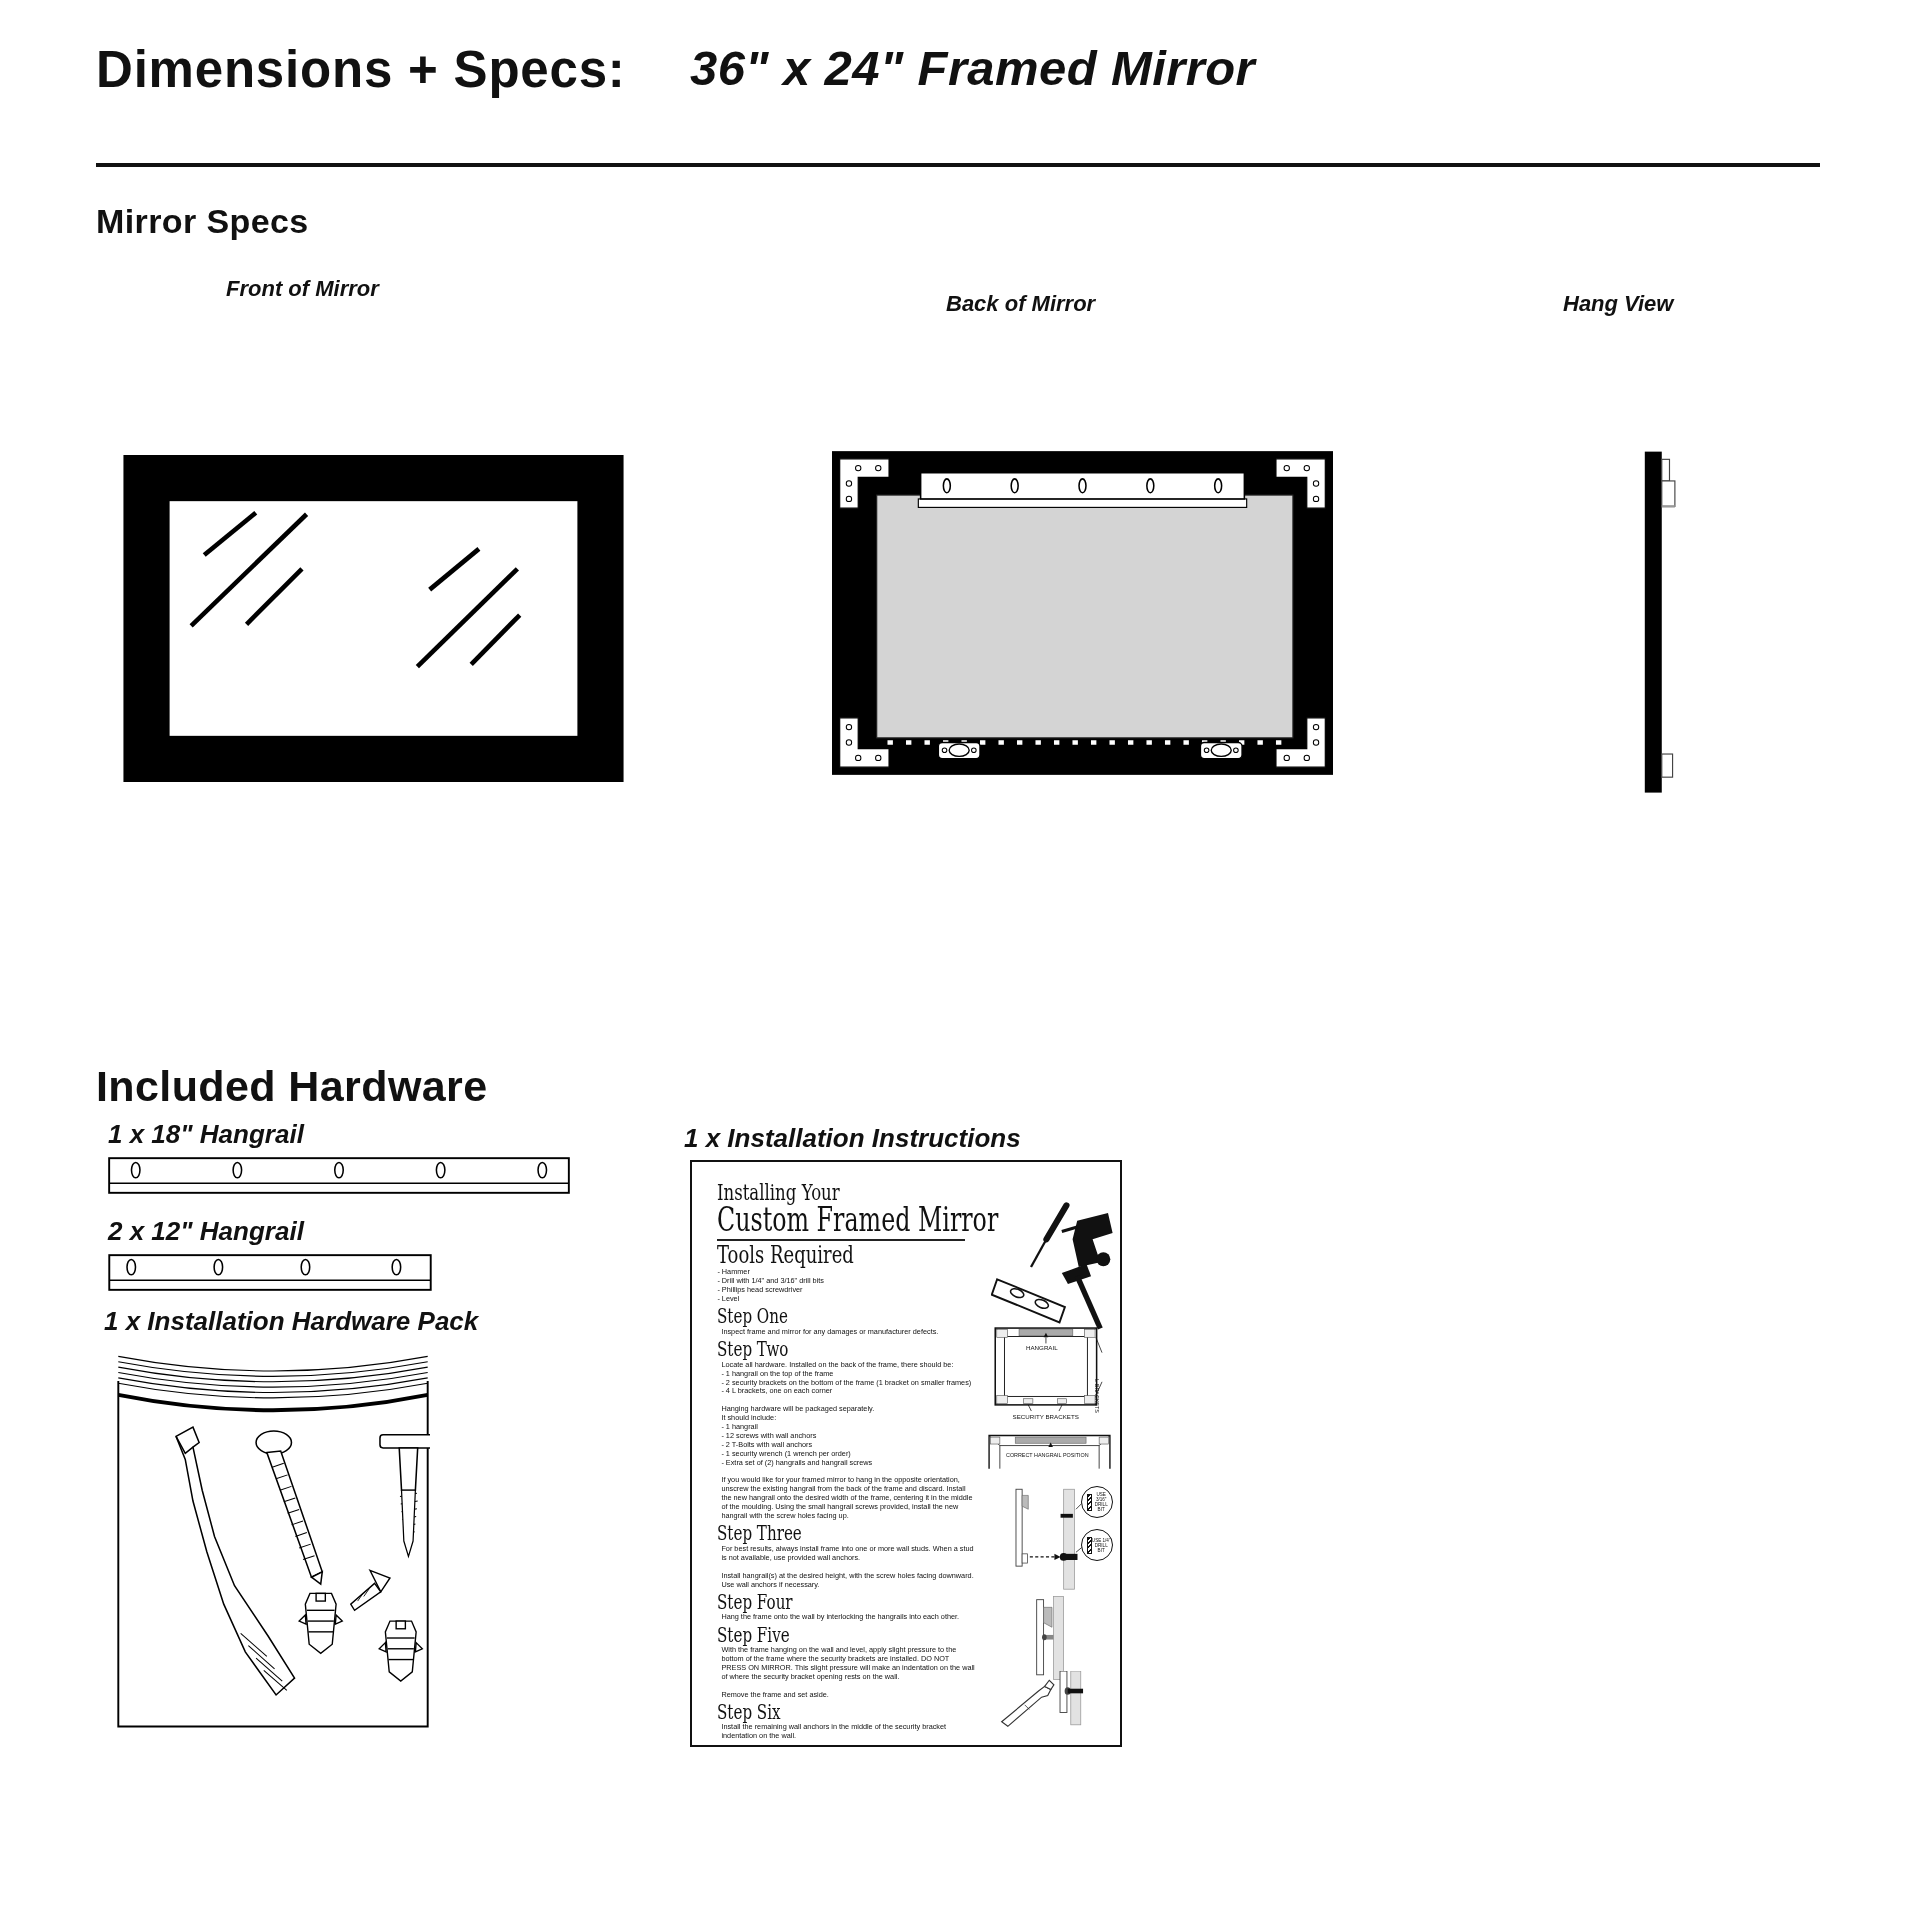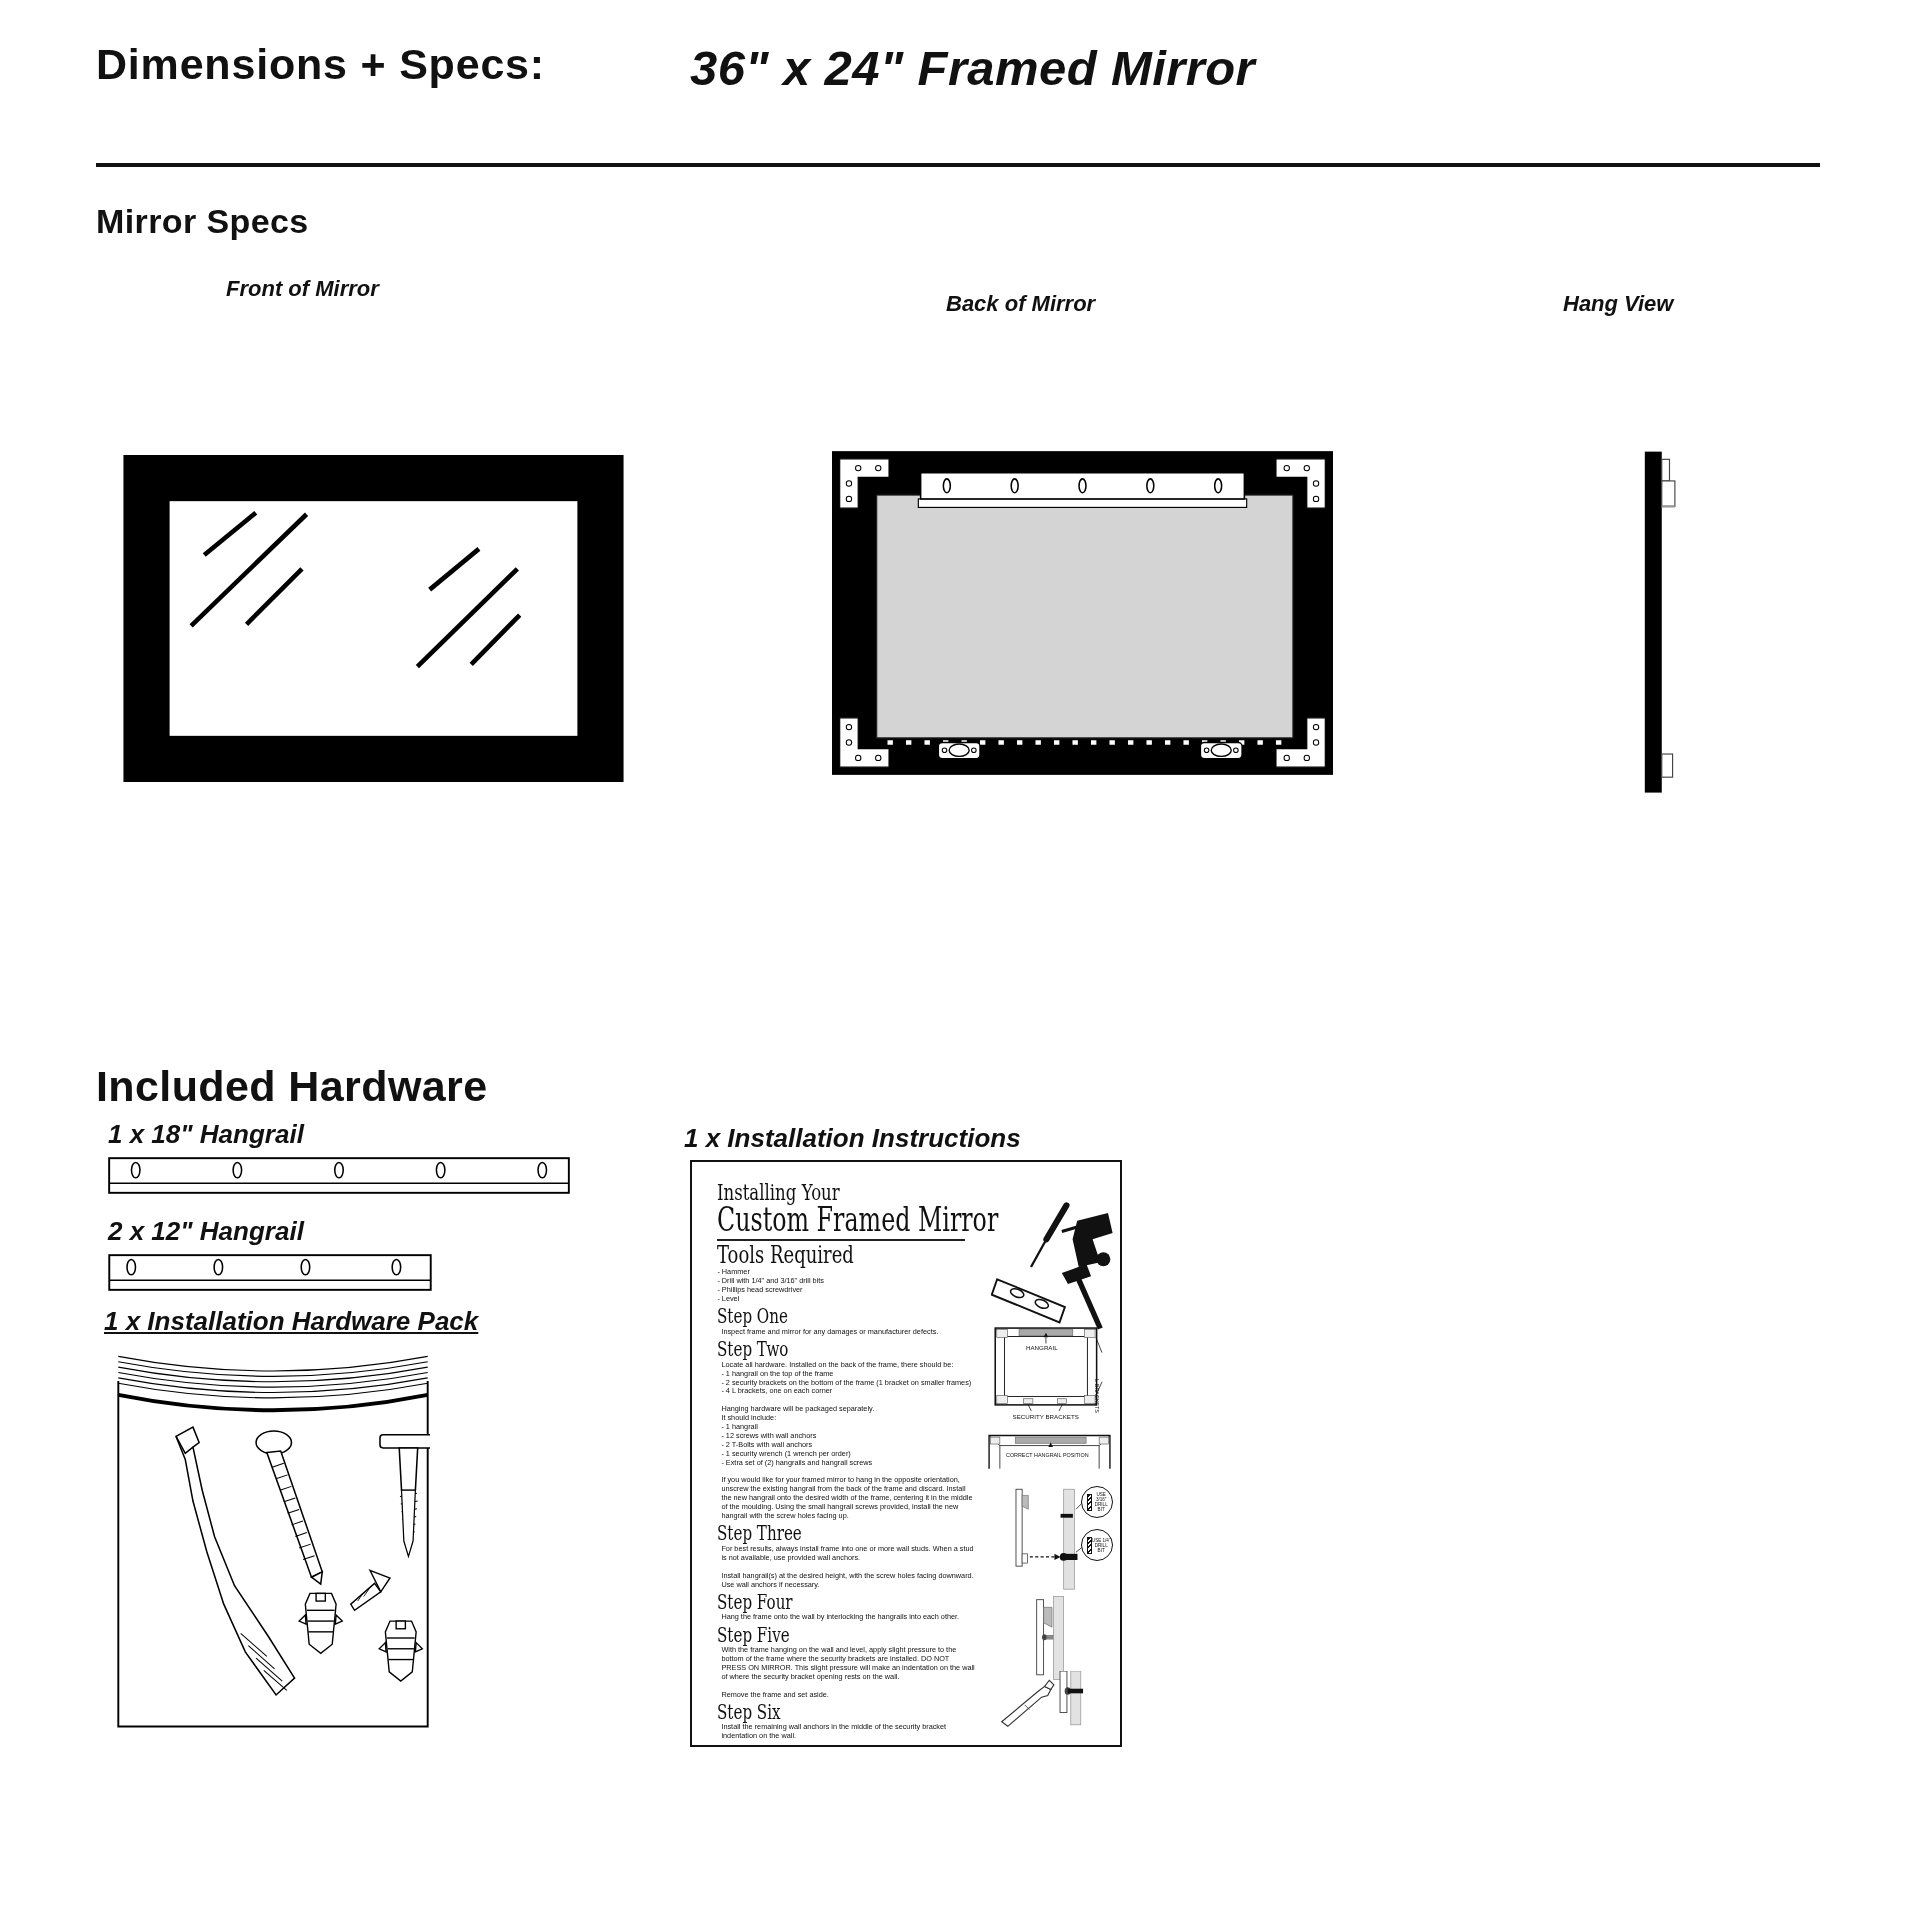--- a/index.html
+++ b/index.html
@@ -1,21 +1,21 @@
 <!DOCTYPE html>
 <html style="font-size:12.3px"><head>
 <meta charset="utf-8">
 <style>
   * { margin:0; padding:0; box-sizing:border-box; }
   html,body { width:1926px; height:1926px; background:#fff; font-family:"Liberation Sans", sans-serif; color:#111; }
   body { position:relative; overflow:hidden; }
   .abs { position:absolute; }
 
   
-  .title-left { left:96px; top:40px; font-size:43px; font-weight:700; letter-spacing:0.8px; }
+  .title-left { left:96px; top:40px; font-size:51px; font-weight:700; letter-spacing:0.8px; }
   .title-right { left:690px; top:40px; font-size:49px; font-weight:700; font-style:italic; letter-spacing:0.4px; }
   .title-rule { left:96px; top:163px; width:1724px; height:3.9px; background:#111; }
 
   .h2 { font-size:34px; font-weight:700; letter-spacing:0.4px; }
   .mirror-specs-h { left:96px; top:202px; }
   .included-h { left:96px; top:1062px; font-size:43px; }
 
   .view-label { font-size:22px; font-weight:700; font-style:italic; }
   .front-label { left:226px; top:276px; }
   .back-label  { left:946px; top:291px; }
@@ -164,21 +164,21 @@
     <line x1="1.5" y1="34" x2="418.5" y2="34" stroke="#000" stroke-width="2"></line>
     <g fill="#fff" stroke="#000" stroke-width="2">
       <ellipse cx="30" cy="17" rx="5.5" ry="10"></ellipse>
       <ellipse cx="143" cy="17" rx="5.5" ry="10"></ellipse>
       <ellipse cx="256" cy="17" rx="5.5" ry="10"></ellipse>
       <ellipse cx="374" cy="17" rx="5.5" ry="10"></ellipse>
     </g>
   </svg>
 </div>
 
-<div class="abs item-label" style="left:104px; top:1306px;text-decoration:underline;">1 x Installation Hardware Pack</div>
+<div class="abs item-label" style="left:104px; top:1306px;">1 x Installation Hardware Pack</div>
 <div class="abs" style="left:116px; top:1350px;">
   <svg width="314" height="379" viewBox="0 0 408 492">
 
     <path d="M3,40 V489 H405 V40" fill="none" stroke="#000" stroke-width="2.5"></path>
 
     <g fill="none" stroke="#000" stroke-width="1.5">
       <path d="M3,8  Q204,46 405,8"></path>
       <path d="M3,15 Q204,53 405,15"></path>
       <path d="M3,22 Q204,60 405,22"></path>
       <path d="M3,29 Q204,67 405,29"></path>

